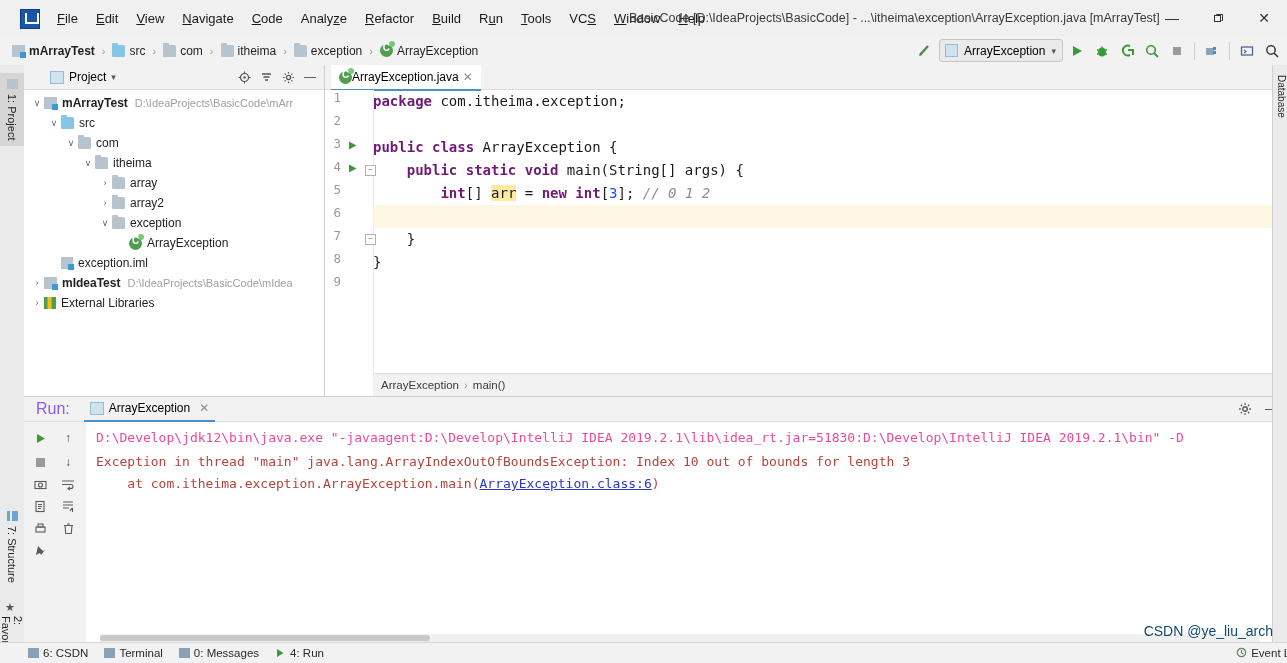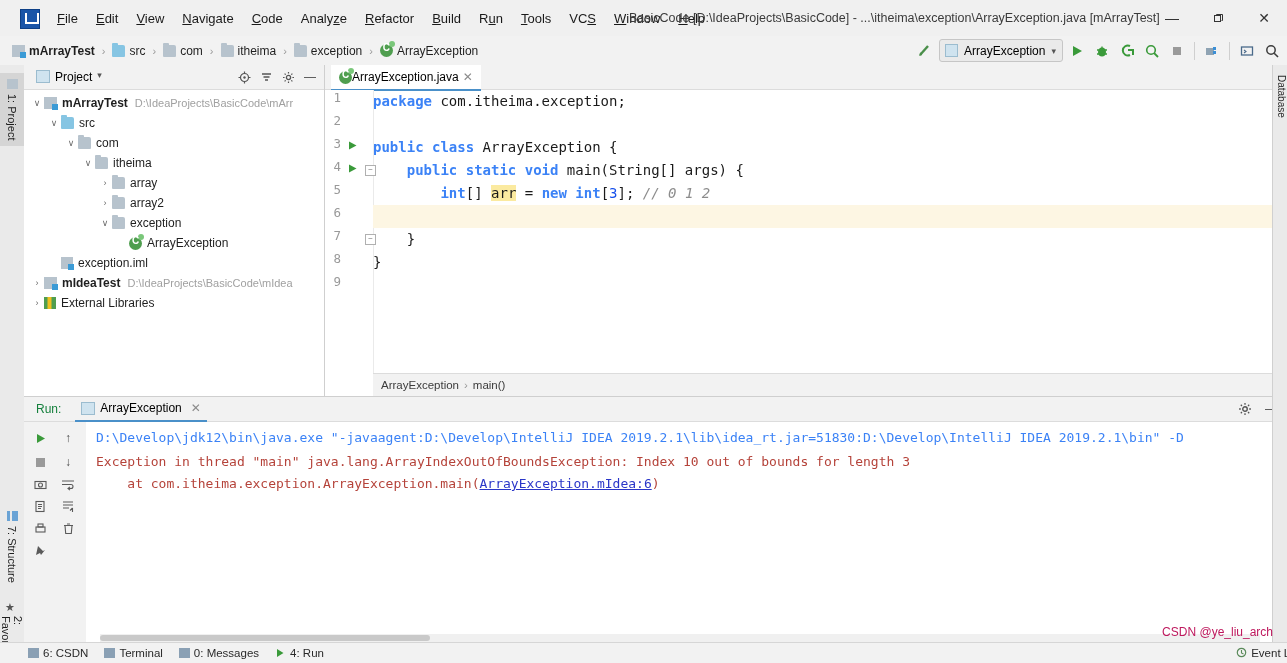--- a/index.html
+++ b/index.html
@@ -64,21 +64,21 @@
         font-size:11px;color:#1f1f1f;display:flex;align-items:center;gap:5px;padding:6px 0;cursor:default;}
   .vtab.sel{background:#d5d5d5;}
   .vico{width:11px;height:10px;background:#b7c3cd;flex:0 0 auto;}
   .vico.struct{background:linear-gradient(90deg,#6aa3d5 0 3px,transparent 3px 5px,#6aa3d5 5px 8px);}
 
   
   .projpanel{position:absolute;left:24px;top:65px;width:300px;height:331px;background:#fff;
              border-right:1px solid #cfcfcf;border-bottom:1px solid #cfcfcf;}
   .pp-header{position:absolute;left:0;top:0;width:300px;height:24px;background:#f2f2f2;
              border-bottom:1px solid #dcdcdc;display:flex;align-items:center;}
-  .pp-title{display:flex;gap:5px;margin-left:12px;font-size:12px;cursor:default;}
+  .pp-title{display:flex;align-items:center;gap:5px;margin-left:26px;font-size:12px;cursor:default;}
   .pp-sq{width:12px;height:11px;background:#cfe3ef;border:1px solid #9bbccf;}
   .pp-acts{position:absolute;right:4px;top:0;height:24px;display:flex;align-items:center;gap:2px;}
   .ppbtn{width:20px;height:20px;display:flex;align-items:center;justify-content:center;
          font-size:12px;color:#4a4a4a;cursor:default;border-radius:3px;}
   .tree{position:absolute;left:0;top:24px;width:300px;height:307px;overflow:hidden;padding-top:4px;}
   .trow{height:20px;display:flex;align-items:center;font-size:12px;color:#1f1f1f;
         white-space:nowrap;cursor:default;}
   .arrow{width:14px;text-align:center;font-size:9px;color:#6a6a6a;flex:0 0 auto;}
   .arrow.none{visibility:hidden;}
   .tlabel{margin-left:5px;}
@@ -102,65 +102,65 @@
           border-right:1px solid #eaeaea;}
   .lnum{position:absolute;right:32px;width:30px;text-align:right;font-size:12.5px;color:#999;
         font-family:"DejaVu Sans Mono",monospace;}
   .gmark{position:absolute;left:22px;font-size:11px;color:#3a9a3a;}
   .gfold{position:absolute;left:40px;width:9px;height:9px;border:1px solid #b0b0b0;background:#fff;
          font-size:8px;line-height:7px;text-align:center;color:#777;}
   .codearea{position:absolute;left:48px;top:25px;width:914px;height:306px;overflow:hidden;}
   .cline{position:absolute;left:0;height:23px;line-height:23px;white-space:pre;
          font-family:"DejaVu Sans Mono",monospace;font-size:14px;color:#1a1a1a;}
   .hl-row{position:absolute;left:48px;width:1239px;height:23px;background:#fdf6e3;}
-  .kw{color:#3b82f6;font-weight:bold;}
+  .kw{color:#701a75;font-weight:bold;}
   .num{color:#1750eb;}
   .cmt{color:#8c8c8c;font-style:italic;}
   .fld{color:#871094;font-style:italic;}
   .mark{background:#fbeaa0;}
   .breadcrumb2{position:absolute;left:48px;bottom:0;width:914px;height:22px;background:#f2f2f2;
                border-top:1px solid #dcdcdc;display:flex;align-items:center;gap:5px;
                padding-left:8px;font-size:11.5px;color:#3c3c3c;}
   .bsep{color:#9a9a9a;}
   .stripe{position:absolute;right:0;top:25px;width:13px;height:306px;background:#fff;
           border-left:1px solid #eaeaea;}
   .sm{position:absolute;right:1px;width:11px;height:4px;}
 
   
   .runpanel{position:absolute;left:24px;top:396px;width:1263px;height:267px;background:#fff;
             border-top:1px solid #cfcfcf;}
   .run-header{position:absolute;left:0;top:0;width:1263px;height:24px;background:#f2f2f2;
               border-bottom:1px solid #dcdcdc;display:flex;align-items:center;}
-  .run-label{margin-left:12px;font-size:12px;color:#15803d;}
+  .run-label{margin-left:12px;font-size:16px;color:#8b5cf6;}
   .run-tab{margin-left:14px;height:24px;display:flex;align-items:center;gap:5px;padding:0 6px;
            border-bottom:2px solid #4a90c9;font-size:12px;cursor:default;}
   .run-acts{position:absolute;right:6px;top:0;height:24px;display:flex;align-items:center;gap:6px;}
   .runstrip{position:absolute;left:0;top:25px;width:62px;height:242px;background:#f2f2f2;
             border-right:1px solid #e2e2e2;}
   .rbtn{position:absolute;width:20px;height:20px;display:flex;align-items:center;justify-content:center;
         font-size:12px;color:#4c4c4c;cursor:default;border-radius:3px;}
   .console{position:absolute;left:62px;top:25px;width:1201px;height:242px;background:#fff;
            overflow:hidden;font-family:"DejaVu Sans Mono",monospace;font-size:13px;}
   .coline{position:absolute;left:10px;white-space:pre;}
-  .c-cmd{color:#3b82f6;}
+  .c-cmd{color:#ec4899;}
   .c-err{color:#b5433a;}
   .c-out{color:#1a3fcf;}
   .c-link{color:#2a36c8;text-decoration:underline;cursor:pointer;}
 
   
   .rightstrip{position:absolute;right:0;top:65px;width:14px;height:598px;background:#eaeaea;
               border-left:1px solid #d0d0d0;}
   .rvtab{position:absolute;right:0;top:6px;width:14px;writing-mode:vertical-rl;font-size:10px;
          color:#2a2a2a;padding:4px 0;cursor:default;}
   .statusbar{position:absolute;left:0;bottom:0;width:1287px;height:20px;background:#f2f2f2;
              border-top:1px solid #d6d6d6;display:flex;align-items:center;gap:16px;padding-left:28px;
              font-size:11.5px;color:#2a2a2a;}
   .sb{display:flex;align-items:center;gap:4px;cursor:default;}
   .sb-right{position:absolute;right:12px;display:flex;align-items:center;gap:4px;}
-  .watermark{position:absolute;right:14px;bottom:24px;font-size:12px;color:#be185d;
+  .watermark{position:absolute;right:14px;bottom:24px;font-size:14px;color:#0c4a6e;
              font-family:"Liberation Sans",sans-serif;}
   .hscroll{position:absolute;left:100px;bottom:21px;width:1160px;height:8px;background:#f0f0f0;}
   .hscroll i{position:absolute;left:0;top:1px;width:330px;height:6px;background:#c9c9c9;border-radius:3px;}
 </style>
 </head>
 <body>
 
 <div class="app">
 
   <div class="titlebar">
@@ -520,21 +520,21 @@
       <div class="rbtn" style="left:6px;top:118px;">
         <svg width="13" height="13" viewBox="0 0 13 13">
             <path d="M4 2 L9 7 L11 6 L7 11 L6 9 L2 11 Z" fill="#5a5a5a"></path>
           </svg>
       </div>
     </div>
 
     <div class="console">
       <div class="coline c-cmd" style="top:8px;">D:\Develop\jdk12\bin\java.exe "-javaagent:D:\Develop\IntelliJ IDEA 2019.2.1\lib\idea_rt.jar=51830:D:\Develop\IntelliJ IDEA 2019.2.1\bin" -D</div>
       <div class="coline c-err" style="top:32px;">Exception in thread "main" java.lang.ArrayIndexOutOfBoundsException: Index 10 out of bounds for length 3</div>
-      <div class="coline c-err" style="top:54px;"><span>    at com.itheima.exception.ArrayException.main(</span><span class="c-link">ArrayException.mIdea:6</span><span>)</span></div>
+      <div class="coline c-err" style="top:54px;"><span>    at com.itheima.exception.ArrayException.main(</span><span class="c-link">ArrayException.class:6</span><span>)</span></div>
     </div>
 
   </div>
 
   <div class="rightstrip">
     <div class="rvtab">Database</div>
   </div>
 
   <div class="hscroll">
       <i></i>

